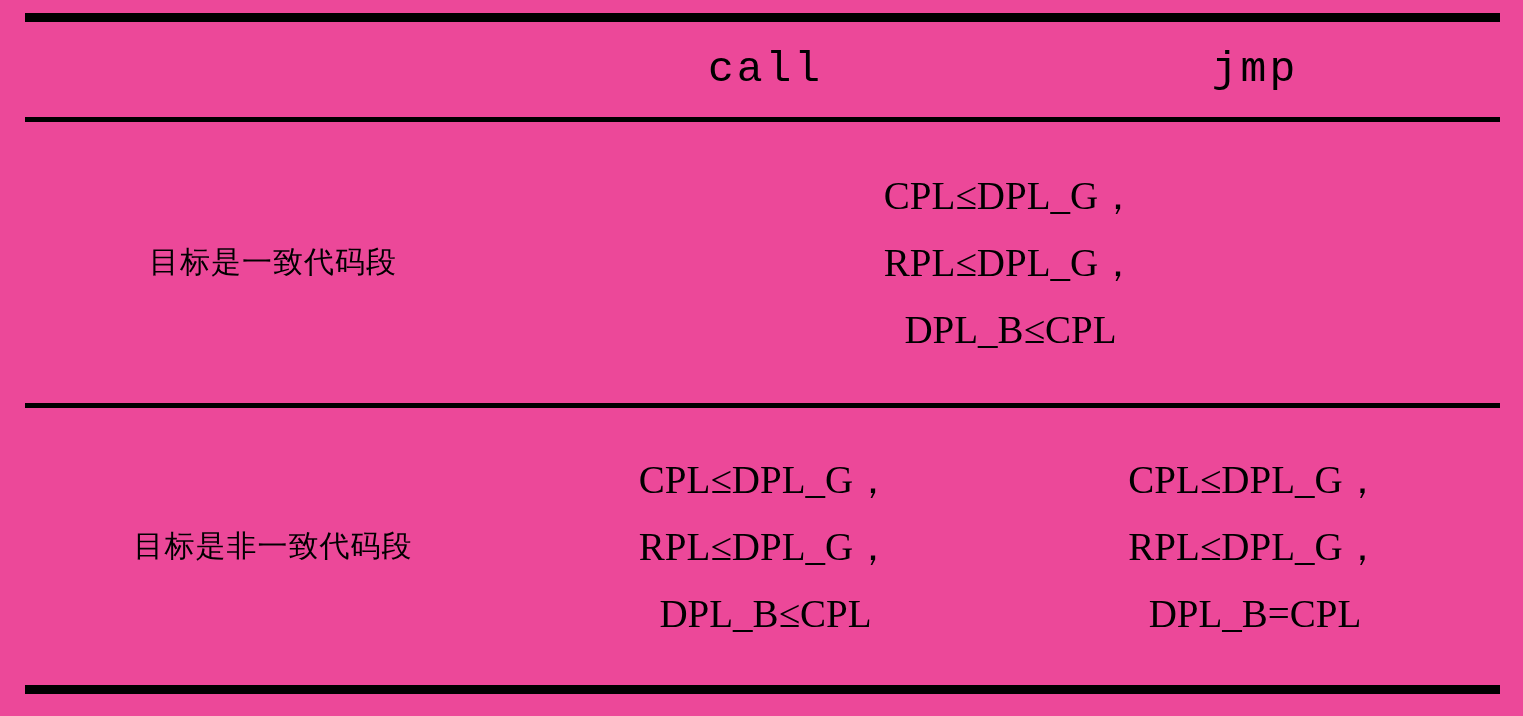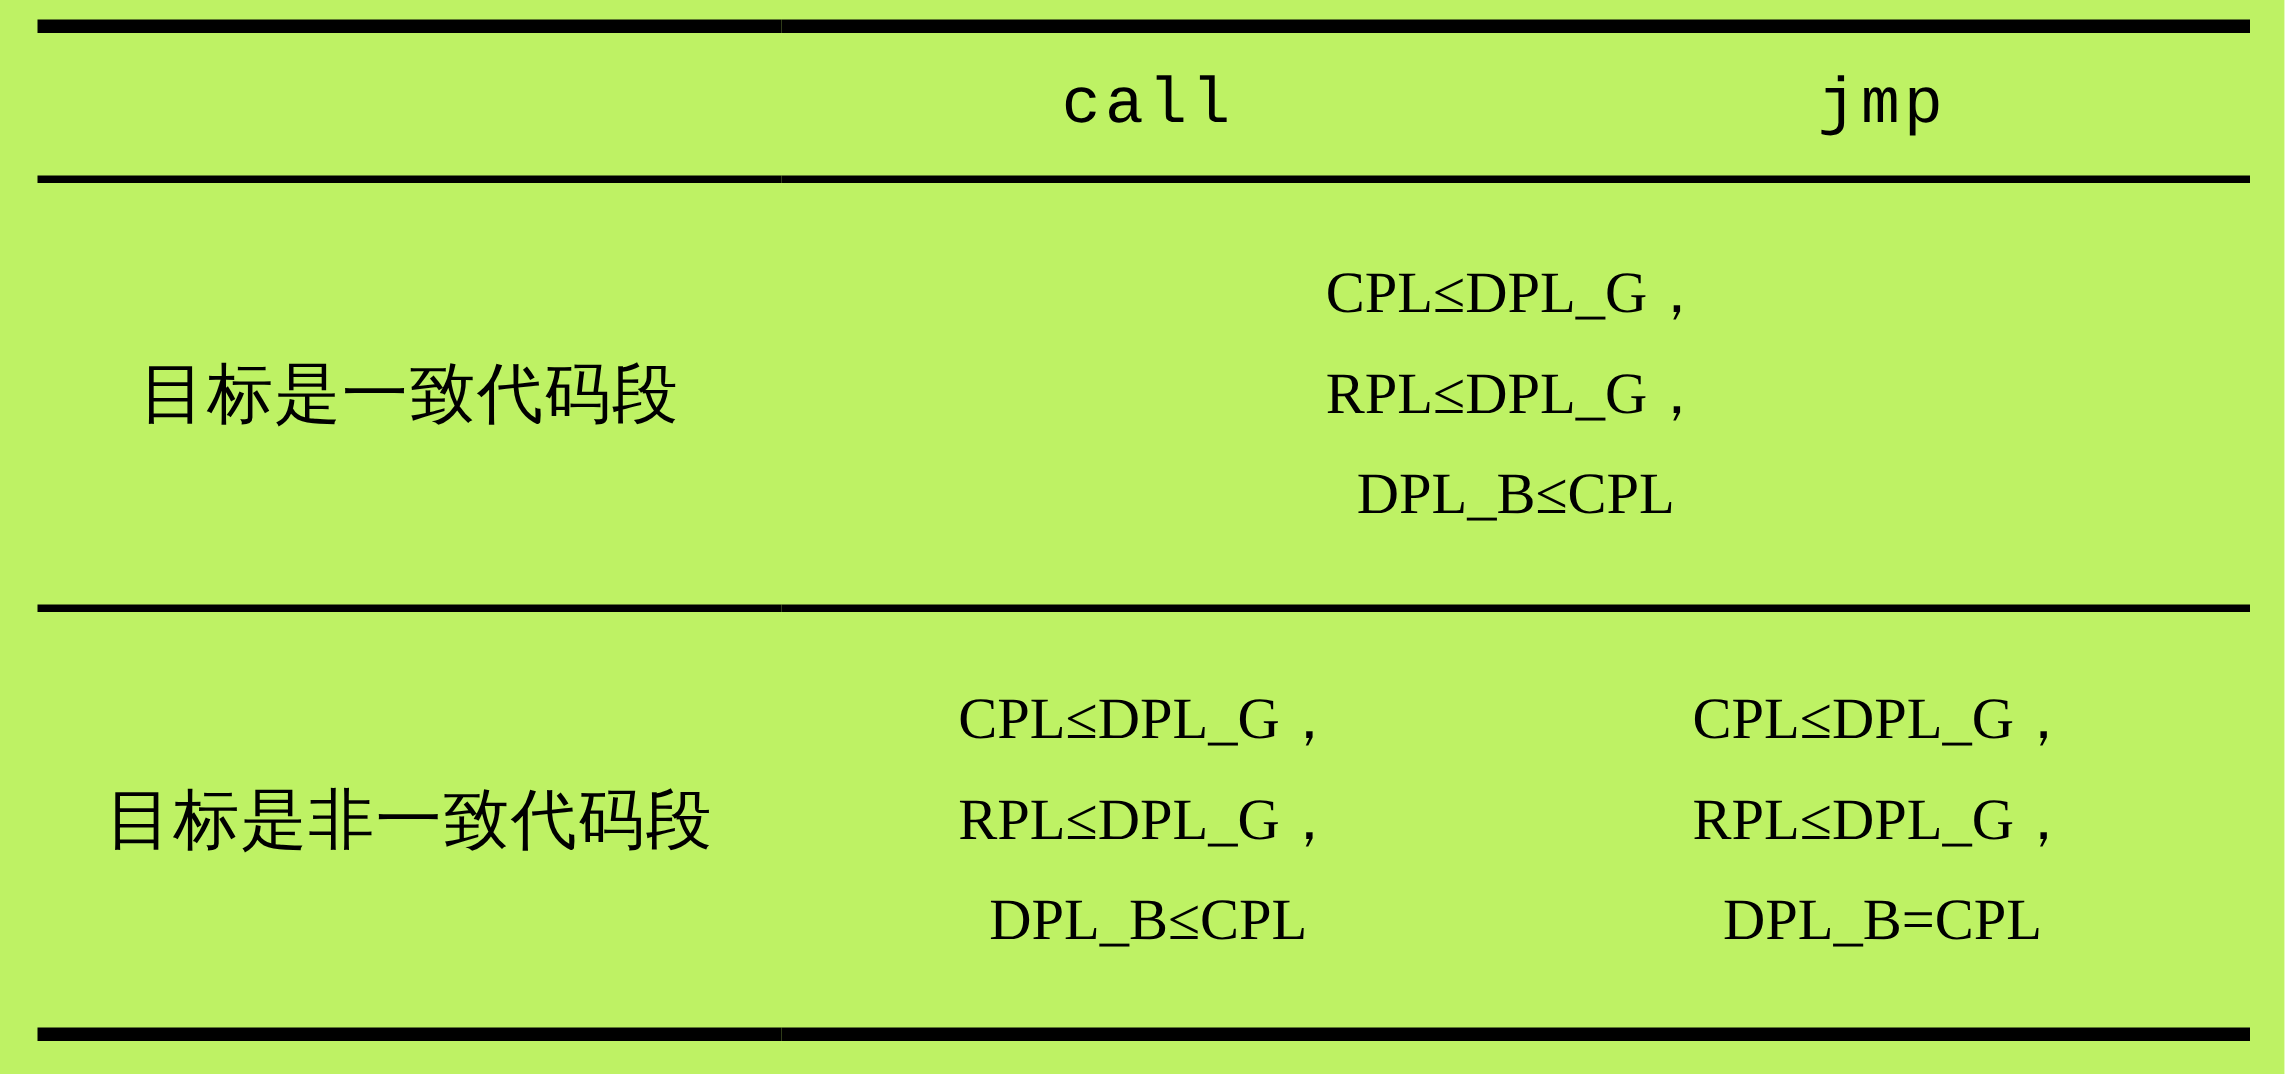--- a/index.html
+++ b/index.html
@@ -12,21 +12,21 @@
     height: 716px;
     font-family: "Liberation Serif", "DejaVu Serif", serif;
     color: #000000;
     overflow: hidden;
   }
 
   .page {
     position: relative;
     width: 1523px;
     height: 716px;
-    background: #bef264;
+    background: #ec4899;
   }
 
   
   .rule-table {
     position: absolute;
     left: 25px;
     top: 13px;
     width: 1475px;
     border-collapse: collapse;
     table-layout: fixed;
@@ -55,21 +55,21 @@
   
   .vline-left  { border-left: 4px solid #000; }
 
   
   .row-head   { height: 102px; }
   .row-one    { height: 286px; }
   .row-two    { height: 284px; }
 
   
   .label-cell {
-    font-size: 44px;
+    font-size: 30px;
     line-height: 1.62;
     letter-spacing: 1px;
     padding: 0 40px;
     font-family: Liberation Sans, sans-serif;
   }
 
   .cond-cell {
     font-size: 39px;
     line-height: 1.72;
     padding: 6px 18px;

